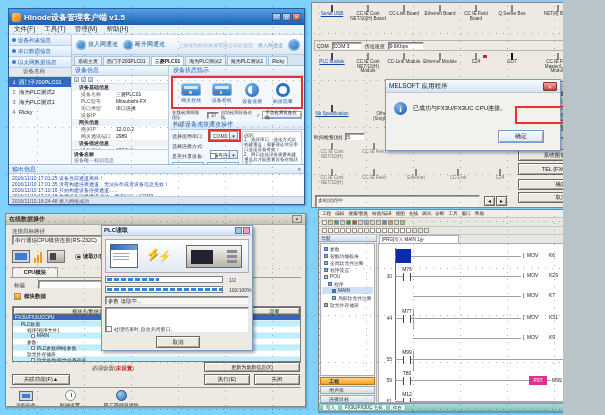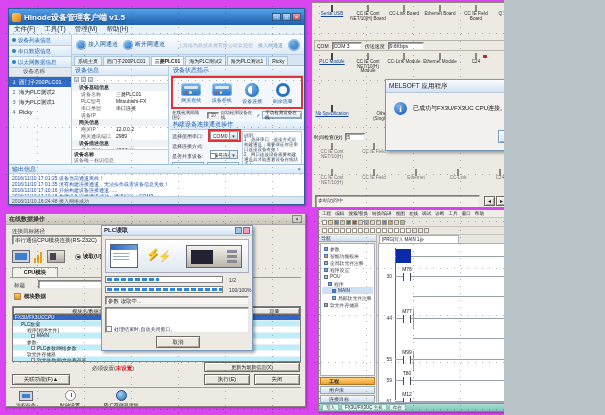--- a/index.html
+++ b/index.html
@@ -1,17 +1,17 @@
 <!DOCTYPE html>
 <html><head>
 <meta charset="utf-8">
 <style>
   *{margin:0;padding:0;box-sizing:border-box;font-family:"Liberation Sans",sans-serif;}
   html,body{background:#b8c4c8;}
-  .canvas{position:relative;width:504px;height:415px;background:#d946ef;overflow:hidden;font-size:7px;color:#222;}
+  .canvas{position:relative;width:563px;height:415px;background:#7dd3fc;overflow:hidden;font-size:7px;color:#222;}
   .canvas::after{content:"";position:absolute;inset:0;pointer-events:none;
     background-image:radial-gradient(circle,rgba(10,10,10,.55) .7px,transparent .9px),radial-gradient(circle,rgba(10,10,10,.55) .7px,transparent .9px);
     background-size:7px 47px,47px 7px;background-position:3px 10px,14px 3px;opacity:.55;}
   .abs{position:absolute;}
   .f45{font-size:4.5px;}.f5{font-size:5px;}.f55{font-size:5.5px;}.f6{font-size:6px;}.f65{font-size:6.5px;}.f8{font-size:8px;}
   .sunken{background:#fff;border:1px solid #808080;border-right-color:#e8e8e8;border-bottom-color:#e8e8e8;box-shadow:inset .5px .5px 0 #555;}
   .btn3d{background:#ece9e2;border:1px solid #6d6a63;box-shadow:inset 1px 1px 0 #fff,inset -1px -1px 0 #aaa69c;display:flex;align-items:center;justify-content:center;color:#222;}
   .redbox{position:absolute;border:2px solid #e53232;pointer-events:none;z-index:40;}
   .hdrblue{background:linear-gradient(#f2f8fe,#d9e8f7);color:#1f5fae;border-bottom:1px solid #b5cce4;display:flex;align-items:center;padding:0 3px;}
   .combo{background:#fff;border:1px solid #7f9db9;display:flex;align-items:center;padding-left:2px;position:relative;overflow:hidden;}

